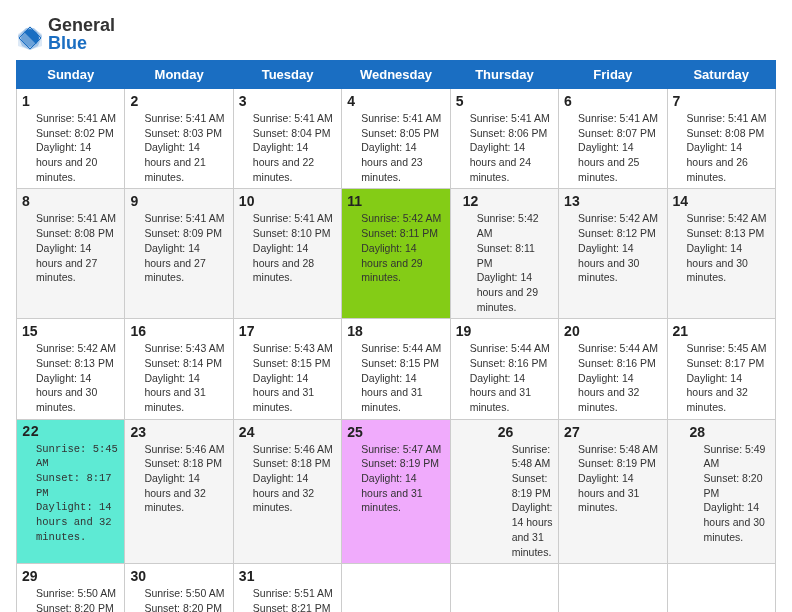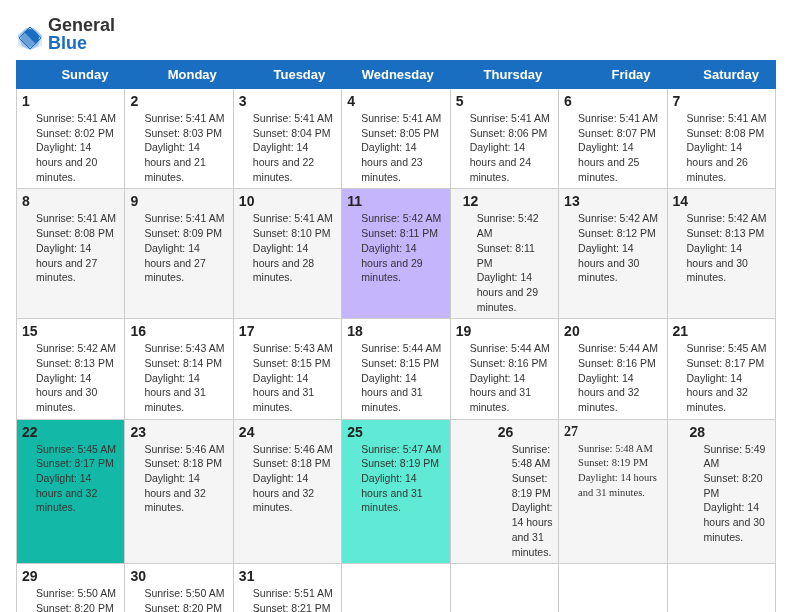--- a/index.html
+++ b/index.html
@@ -51,22 +51,22 @@
       margin-top: 2px;
     }
     .calendar {
       width: 100%;
       border-collapse: collapse;
       font-size: 11px;
     }
     .calendar th {
       background-color: #1a6ec2;
       color: #fff;
-      padding: 6px 16px;
-      text-align: right;
+      padding: 6px 8px;
+      text-align: center;
       font-size: 13px;
       font-weight: bold;
       border: 1px solid #1a6ec2;
     }
     .calendar td {
       border: 1px solid #ccc;
       vertical-align: top;
       padding: 4px 5px;
       width: 108px;
       height: 80px;
@@ -164,21 +164,21 @@
           <div class="day-info">Sunrise: 5:41 AM<br>Sunset: 8:08 PM<br>Daylight: 14 hours and 27 minutes.</div>
         </td>
         <td style="background: rgb(245, 245, 245);">
           <span class="day-num">9</span>
           <div class="day-info">Sunrise: 5:41 AM<br>Sunset: 8:09 PM<br>Daylight: 14 hours and 27 minutes.</div>
         </td>
         <td style="background: rgb(245, 245, 245);">
           <span class="day-num">10</span>
           <div class="day-info">Sunrise: 5:41 AM<br>Sunset: 8:10 PM<br>Daylight: 14 hours and 28 minutes.</div>
         </td>
-        <td style="background: #c4b5fd;">
+        <td style="background: #84cc16;">
           <span class="day-num">11</span>
           <div class="day-info">Sunrise: 5:42 AM<br>Sunset: 8:11 PM<br>Daylight: 14 hours and 29 minutes.</div>
         </td>
         <td style="background: rgb(245, 245, 245); padding-left: 12px;">
           <span class="day-num">12</span>
           <div class="day-info">Sunrise: 5:42 AM<br>Sunset: 8:11 PM<br>Daylight: 14 hours and 29 minutes.</div>
         </td>
         <td style="background: rgb(245, 245, 245);">
           <span class="day-num">13</span>
           <div class="day-info">Sunrise: 5:42 AM<br>Sunset: 8:12 PM<br>Daylight: 14 hours and 30 minutes.</div>
@@ -212,41 +212,41 @@
         <td>
           <span class="day-num">20</span>
           <div class="day-info">Sunrise: 5:44 AM<br>Sunset: 8:16 PM<br>Daylight: 14 hours and 32 minutes.</div>
         </td>
         <td>
           <span class="day-num">21</span>
           <div class="day-info">Sunrise: 5:45 AM<br>Sunset: 8:17 PM<br>Daylight: 14 hours and 32 minutes.</div>
         </td>
       </tr>
       <tr style="background: rgb(245, 245, 245);">
-        <td style="background: #14b8a6;">
+        <td style="background: #5eead4; font-family: Liberation Mono, monospace;">
           <span class="day-num">22</span>
           <div class="day-info">Sunrise: 5:45 AM<br>Sunset: 8:17 PM<br>Daylight: 14 hours and 32 minutes.</div>
         </td>
         <td style="background: rgb(245, 245, 245);">
           <span class="day-num">23</span>
           <div class="day-info">Sunrise: 5:46 AM<br>Sunset: 8:18 PM<br>Daylight: 14 hours and 32 minutes.</div>
         </td>
         <td style="background: rgb(245, 245, 245);">
           <span class="day-num">24</span>
           <div class="day-info">Sunrise: 5:46 AM<br>Sunset: 8:18 PM<br>Daylight: 14 hours and 32 minutes.</div>
         </td>
-        <td style="background: #5eead4;">
+        <td style="background: #f0abfc;">
           <span class="day-num">25</span>
           <div class="day-info">Sunrise: 5:47 AM<br>Sunset: 8:19 PM<br>Daylight: 14 hours and 31 minutes.</div>
         </td>
         <td style="background: rgb(245, 245, 245); padding-left: 47px;">
           <span class="day-num">26</span>
           <div class="day-info">Sunrise: 5:48 AM<br>Sunset: 8:19 PM<br>Daylight: 14 hours and 31 minutes.</div>
         </td>
-        <td style="background: rgb(245, 245, 245); font-family: Liberation Serif, serif;">
+        <td style="background: rgb(245, 245, 245);">
           <span class="day-num">27</span>
           <div class="day-info">Sunrise: 5:48 AM<br>Sunset: 8:19 PM<br>Daylight: 14 hours and 31 minutes.</div>
         </td>
         <td style="background: rgb(245, 245, 245); padding-left: 22px;">
           <span class="day-num">28</span>
           <div class="day-info">Sunrise: 5:49 AM<br>Sunset: 8:20 PM<br>Daylight: 14 hours and 30 minutes.</div>
         </td>
       </tr>
       <tr>
         <td>

